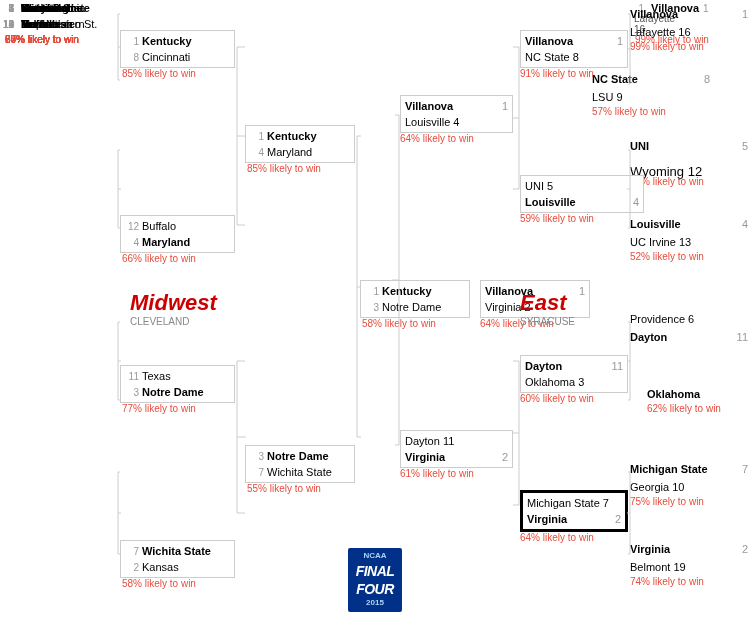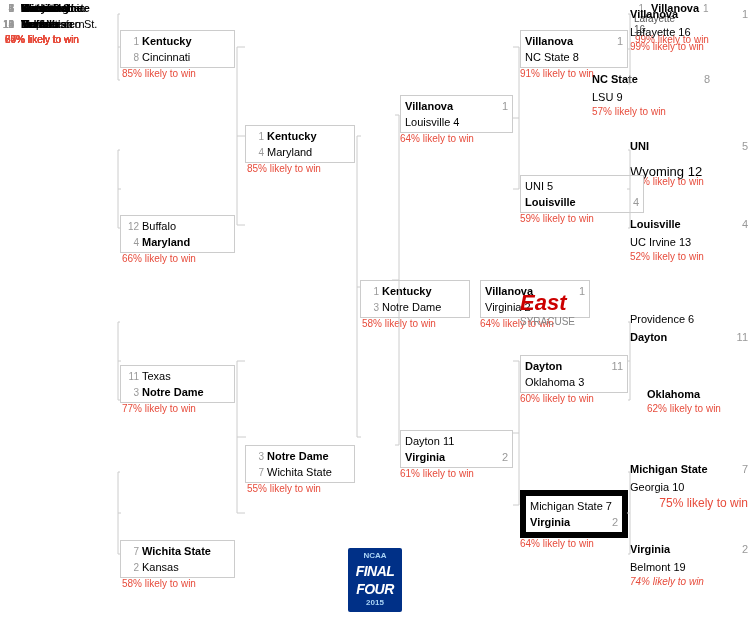--- a/index.html
+++ b/index.html
@@ -345,32 +345,32 @@
   </div>
 
   <div style="position:absolute;left:630px;top:460px;width:118px;">
     <div style="display:flex;justify-content:space-between;height:18px;align-items:center;">
         <span style="font-size:11px;font-weight:bold;">Michigan State</span>
         <span style="font-size:11px;color:#999;">7</span>
       </div>
     <div style="display:flex;height:18px;align-items:center;">
         <span style="font-size:11px;">Georgia 10</span>
       </div>
-    <div style="font-size:12px;color:#e74c3c;text-align:right;">75% likely to win</div>
+    <div style="font-size:10px;color:#e74c3c;">75% likely to win</div>
   </div>
 
   <div style="position:absolute;left:630px;top:540px;width:118px;">
     <div style="display:flex;justify-content:space-between;height:18px;align-items:center;">
         <span style="font-size:11px;font-weight:bold;">Virginia</span>
         <span style="font-size:11px;color:#999;">2</span>
       </div>
     <div style="display:flex;height:18px;align-items:center;">
         <span style="font-size:11px;">Belmont 19</span>
       </div>
-    <div style="font-size:10px;color:#e74c3c;font-style:italic;">74% likely to win</div>
+    <div style="font-size:10px;color:#e74c3c;">74% likely to win</div>
   </div>
 
   <div style="position:absolute;left:520px;top:30px;width:108px;">
     <div style="border:1px solid #ccc;padding:2px 4px;background:#fff;">
       <div style="display:flex;justify-content:space-between;height:16px;align-items:center;">
           <span style="font-size:11px;font-weight:bold;">Villanova</span>
           <span style="font-size:11px;color:#999;">1</span>
         </div>
       <div style="display:flex;height:16px;align-items:center;">
           <span style="font-size:11px;">NC State 8</span>
@@ -399,21 +399,21 @@
           <span style="font-size:11px;color:#999;">11</span>
         </div>
       <div style="display:flex;height:16px;align-items:center;">
           <span style="font-size:11px;">Oklahoma 3</span>
         </div>
     </div>
     <div style="font-size:10px;color:#e74c3c;">60% likely to win</div>
   </div>
 
   <div style="position:absolute;left:520px;top:490px;width:108px;">
-    <div style="border:6px solid #000000;padding:2px 4px;background:#fff;">
+    <div style="border:3px solid #000000;padding:2px 4px;background:#fff;">
       <div style="display:flex;height:16px;align-items:center;">
           <span style="font-size:11px;">Michigan State 7</span>
         </div>
       <div style="display:flex;justify-content:space-between;height:16px;align-items:center;">
           <span style="font-size:11px;font-weight:bold;">Virginia</span>
           <span style="font-size:11px;color:#999;">2</span>
         </div>
     </div>
     <div style="font-size:10px;color:#e74c3c;">64% likely to win</div>
   </div>
@@ -450,20 +450,24 @@
           <span style="font-size:11px;font-weight:bold;">Villanova</span>
           <span style="font-size:11px;color:#999;">1</span>
         </div>
       <div style="display:flex;height:16px;align-items:center;">
           <span style="font-size:11px;">Virginia 2</span>
         </div>
     </div>
     <div style="font-size:10px;color:#e74c3c;">64% likely to win</div>
   </div>
 
+  <div style="position:absolute;left:130px;top:290px;">
+    <div style="font-style:italic;font-weight:bold;font-size:22px;color:#cc0000;">Midwest</div>
+    <div style="font-size:10px;color:#888;">CLEVELAND</div>
+  </div>
 
   <div style="position:absolute;left:520px;top:290px;">
     <div style="font-style:italic;font-weight:bold;font-size:22px;color:#cc0000;">East</div>
     <div style="font-size:10px;color:#888;">SYRACUSE</div>
   </div>
 
   <div style="position:absolute;left:310px;top:540px;width:130px;height:80px;display:flex;flex-direction:column;align-items:center;justify-content:center;">
     <div style="background:#003087;color:#fff;font-weight:bold;font-size:10px;padding:3px 8px;border-radius:2px;text-align:center;line-height:1.3;">
       <div style="font-size:8px;color:#aad4f5;">NCAA</div>
       <div style="font-size:14px;font-style:italic;font-weight:900;letter-spacing:-0.5px;">FINAL<br>FOUR</div>

